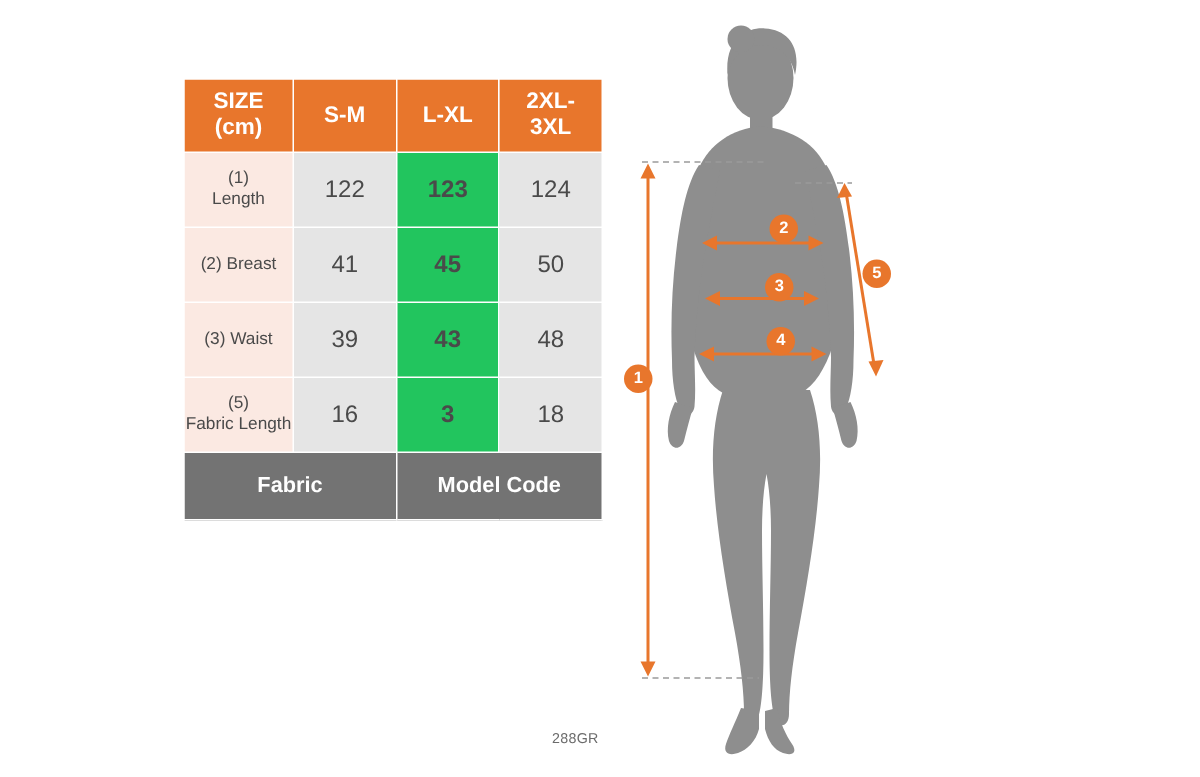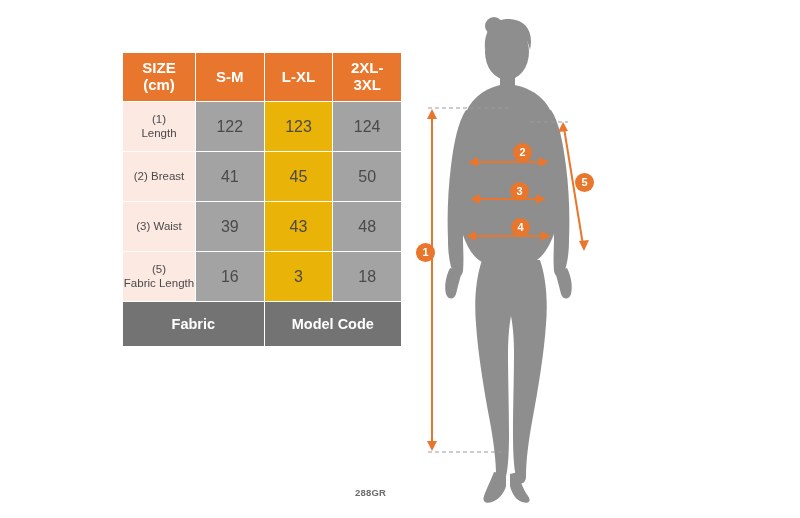--- a/index.html
+++ b/index.html
@@ -53,49 +53,49 @@
   }
   .lbl-cell {
     background: #fbe9e2;
     color: #4a4a4a;
     font-size: 11.5px;
     line-height: 1.2;
     height: 49px;
     width: 72px;
   }
   .val-cell {
-    background: #a3a3a3;
+    background: #e5e5e5;
     color: #4a4a4a;
     font-size: 16px;
     height: 49px;
   }
   .val-cell.alt {
-    background: #eab308;
+    background: #22c55e;
+    font-weight: bold;
   }
   .sub-hdr td {
     background: #737373;
     color: #ffffff;
     font-size: 14.5px;
     font-weight: bold;
     height: 44px;
   }
   .sub-val td {
     background: #fbe9e2;
     color: #4a4a4a;
     font-size: 14.5px;
     height: 48px;
   }
   .model-code-note {
     position: absolute;
-    left: 355px;
+    left: 368px;
     top: 487px;
     font-size: 9.5px;
     color: #6b6b6b;
     letter-spacing: .2px;
-    font-weight: bold;
   }
 
   
   .figure-area {
     position: absolute;
     left: 410px;
     top: 10px;
     width: 385px;
     height: 500px;
   }

